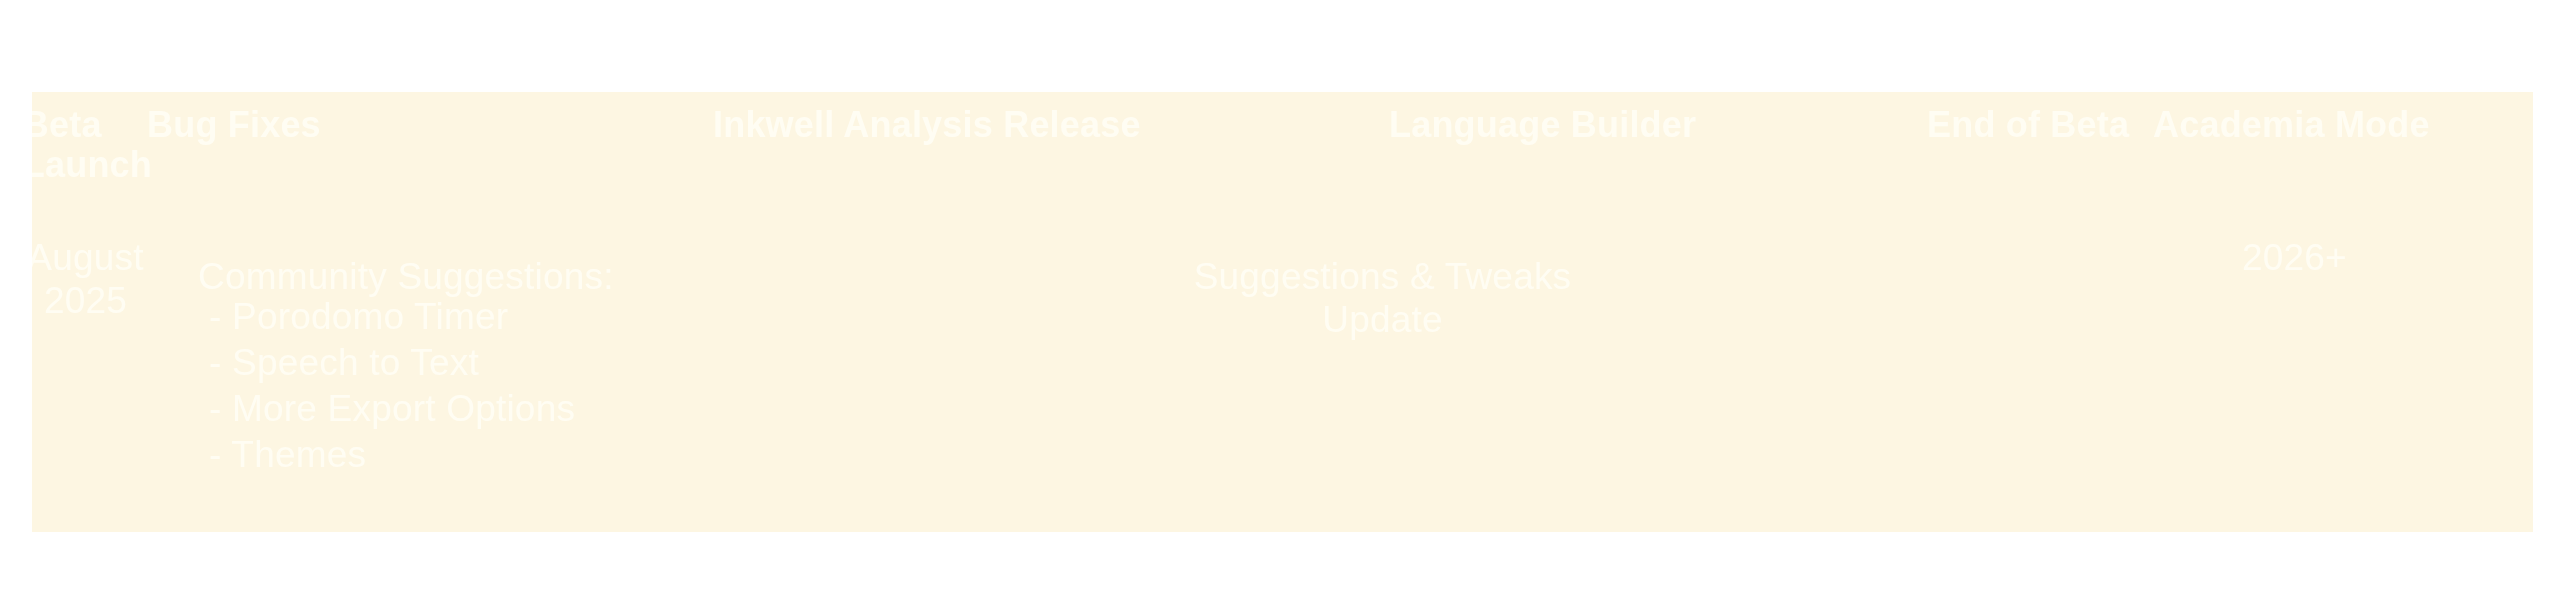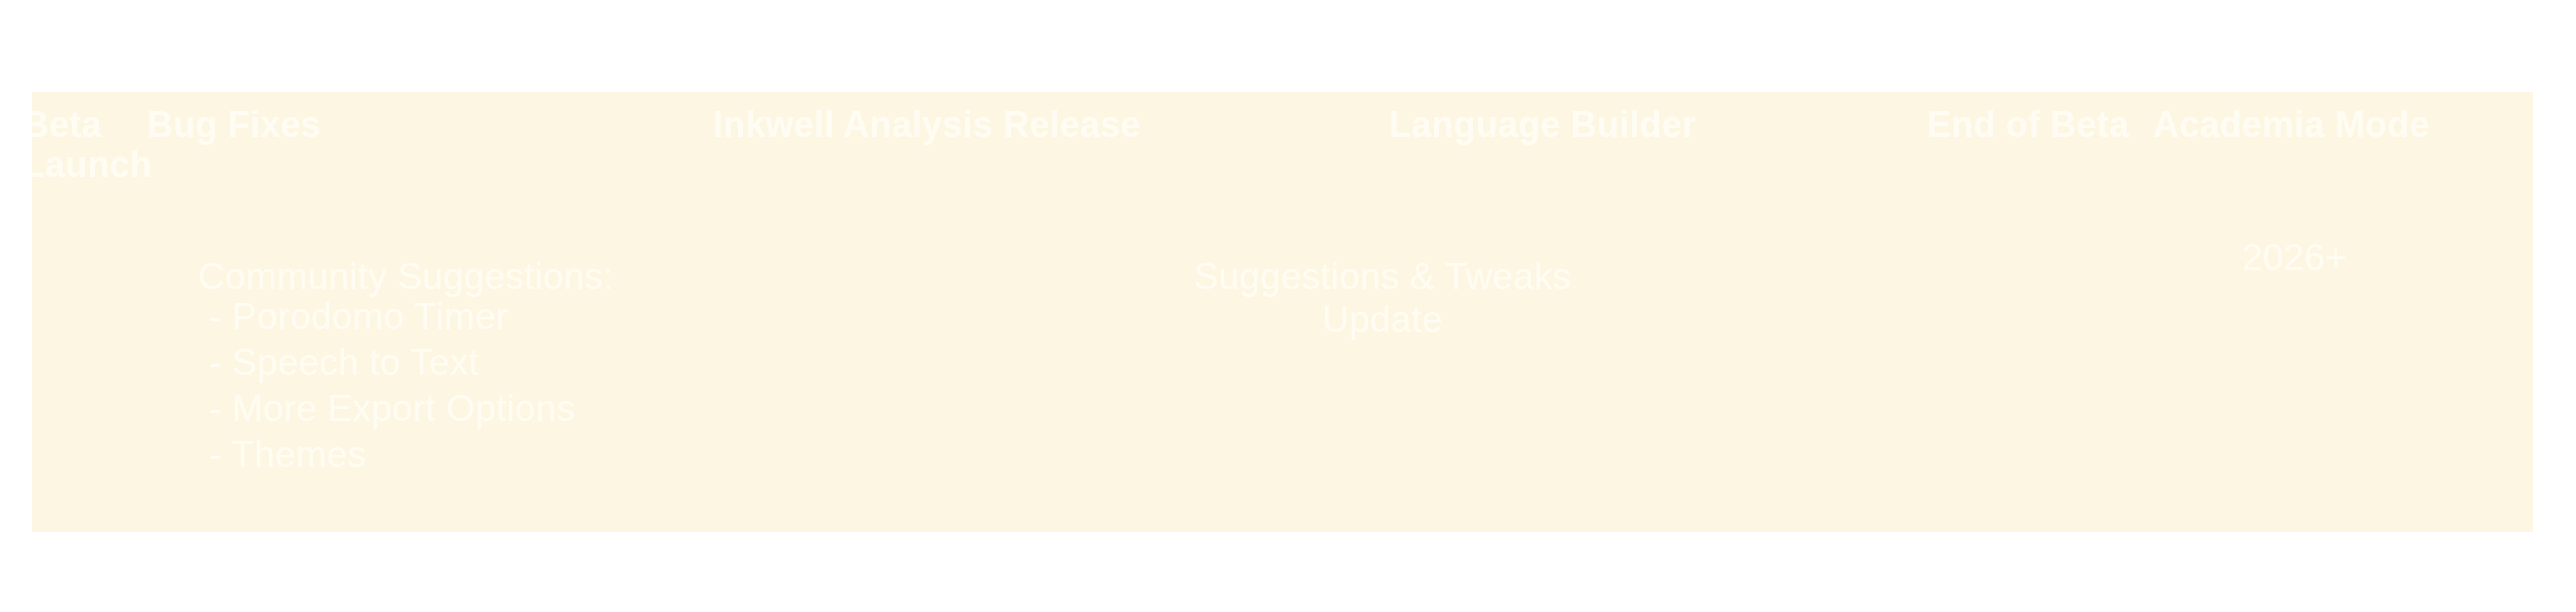--- a/index.html
+++ b/index.html
@@ -98,20 +98,24 @@
     </div>
 
     <div class="rm-text milestone-label" style="left:1895px; top:13px;">
       <span>End of Beta</span>
     </div>
 
     <div class="rm-text milestone-label" style="left:2121px; top:13px;">
       <span>Academia Mode</span>
     </div>
 
+    <div class="rm-text date-label" style="left:-20px; top:145px; width:147px;">
+      <div>August</div>
+      <div>2025</div>
+    </div>
 
     <div class="rm-text year-label" style="left:2210px; top:145px;">
       <span>2026+</span>
     </div>
 
     <div class="rm-text section-title" style="left:166px; top:164px;">
       <span>Community Suggestions:</span>
     </div>
 
     <div class="rm-text bullet-item" style="left:177px; top:204px;">

